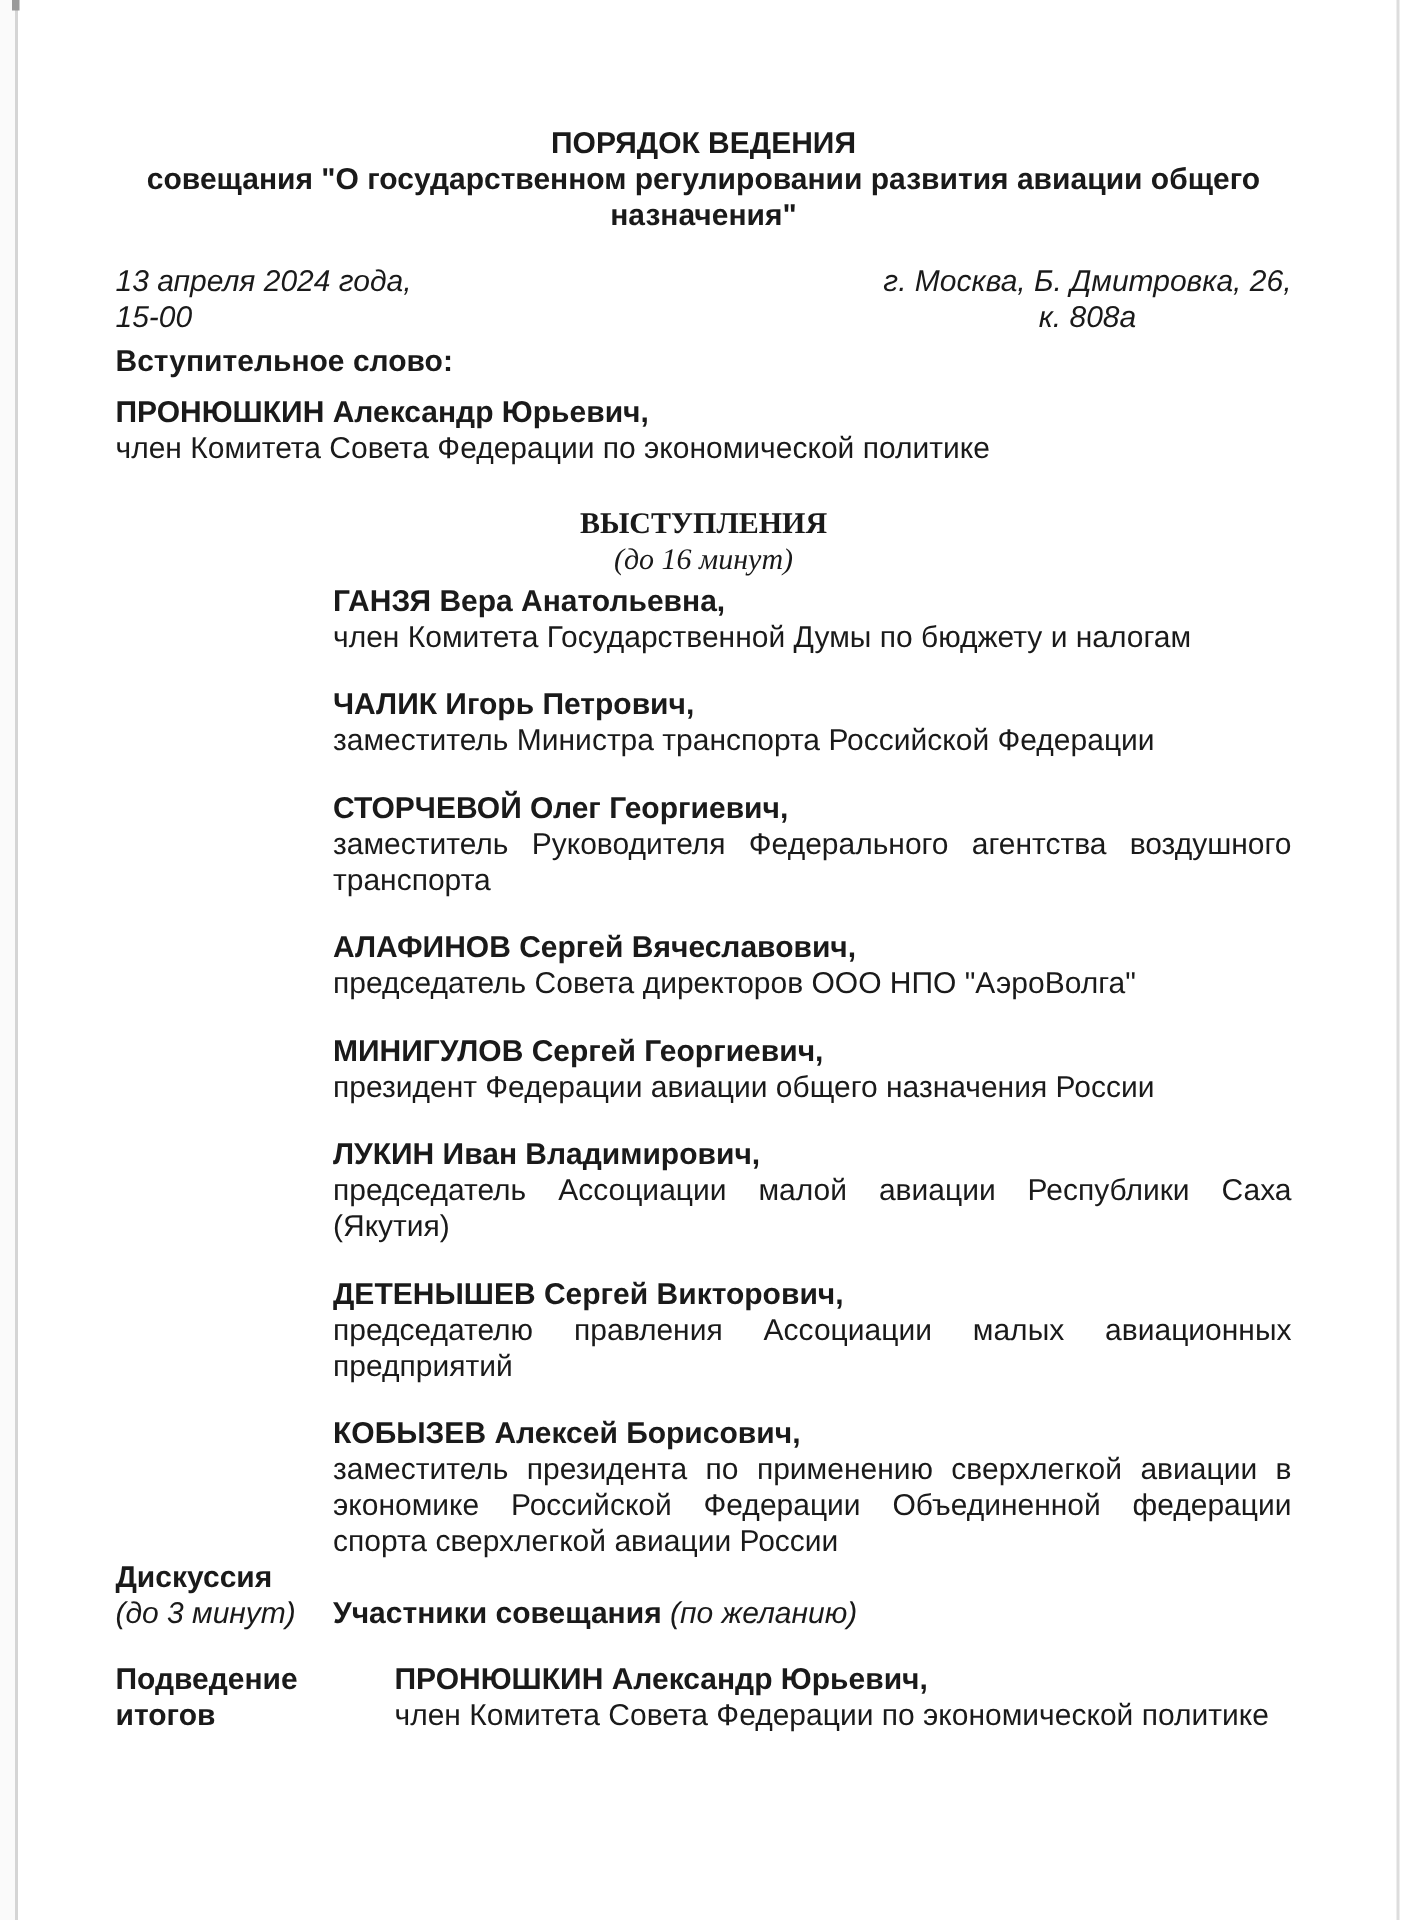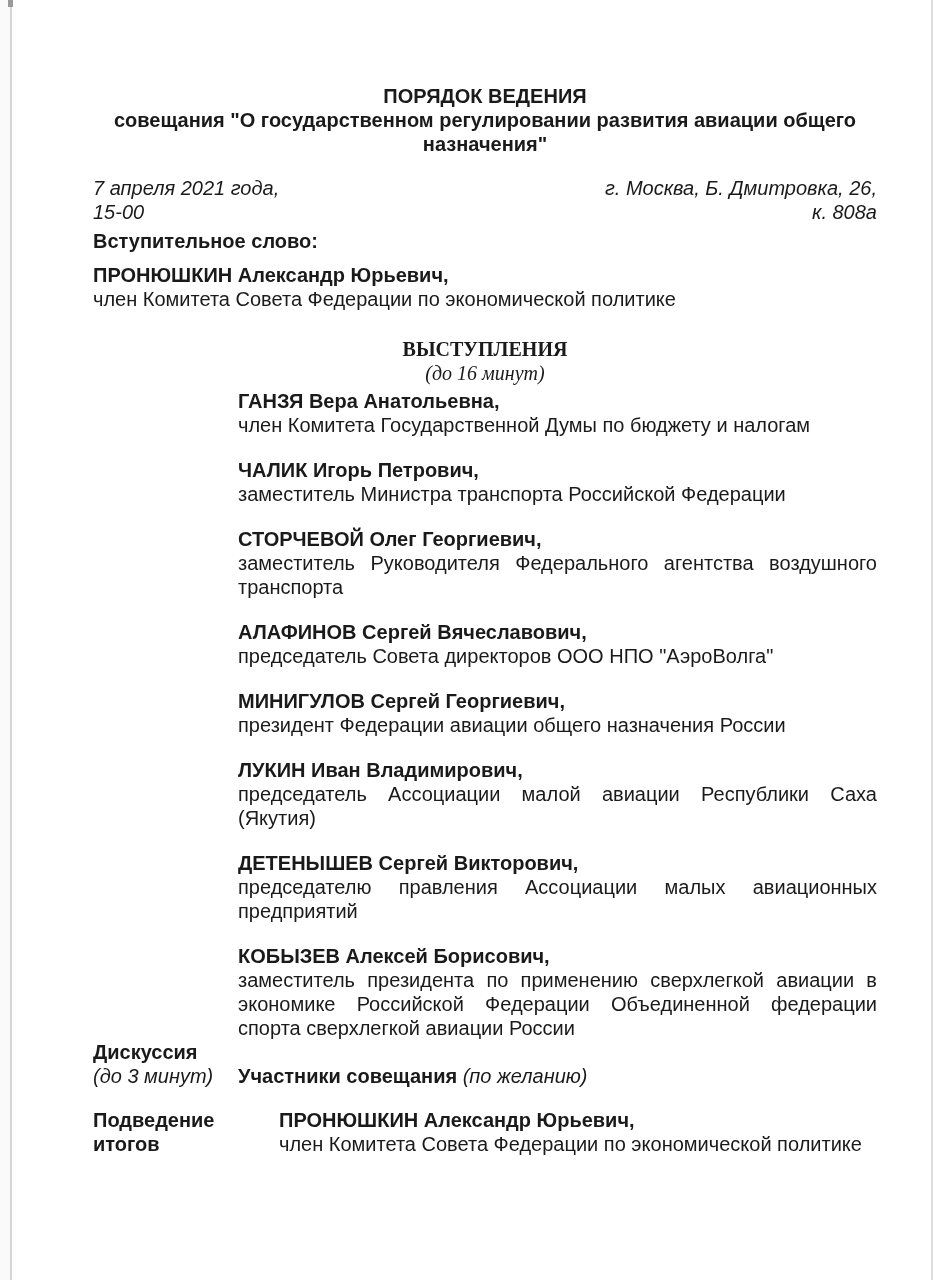--- a/index.html
+++ b/index.html
@@ -35,40 +35,40 @@
     background: #dddddd;
   }
   .corner-mark {
     position: absolute;
     left: 8px; top: 0;
     width: 5px; height: 7px;
     background: #9a9a9a;
   }
   .content {
     position: absolute;
-    left: 93px;
+    left: 77px;
     top: 84px;
     width: 784px;
     font-size: 20px;
     line-height: 24px;
   }
   .b { font-weight: bold; }
   .i { font-style: italic; }
   .center { text-align: center; font-family: Liberation Serif, serif; }
 
   .doc-title    { font-weight: bold; text-align: center; }
   .doc-subtitle { font-weight: bold; text-align: center; }
 
   .meta-row {
     display: flex;
     justify-content: space-between;
     font-style: italic;
     margin-top: 20px;
   }
-  .meta-right { text-align: right; }
+  .meta-right { text-align: center; }
 
   .intro { margin-top: 5px; }
   .intro-name { margin-top: 10px; }
 
   .speeches-heading { margin-top: 26px; }
   .speakers { margin-top: 4px; margin-left: 145px; }
   .speaker { margin-bottom: 21px; }
   .speaker-role { text-align: justify; }
   .speaker:last-child { margin-bottom: 0; }
 
@@ -87,21 +87,21 @@
   <div class="corner-mark"></div>
 
   <div class="content">
 
     <div class="doc-title">ПОРЯДОК ВЕДЕНИЯ</div>
 
     <div class="doc-subtitle">совещания "О государственном регулировании развития авиации общего назначения"</div>
 
     <div class="meta-row">
       <div class="meta-left">
-        <div>7 апреля 2021 года,</div>
+        <div>13 апреля 2024 года,</div>
         <div>15-00</div>
       </div>
       <div class="meta-right">
         <div>г. Москва, Б. Дмитровка, 26,</div>
         <div>к. 808а</div>
       </div>
     </div>
 
     <div class="intro">
       <div class="b">Вступительное слово:</div>

